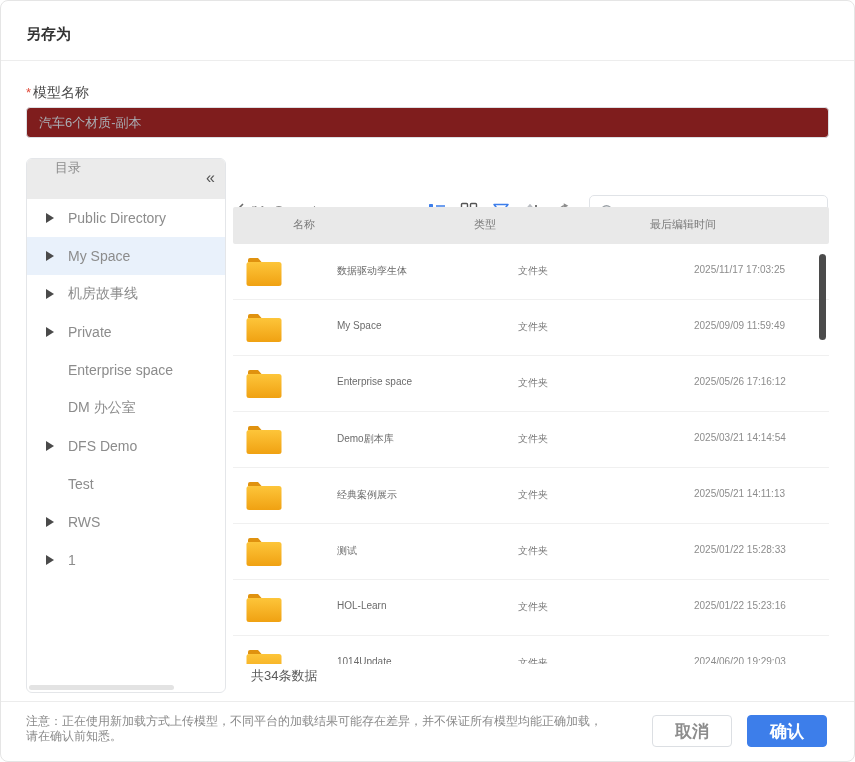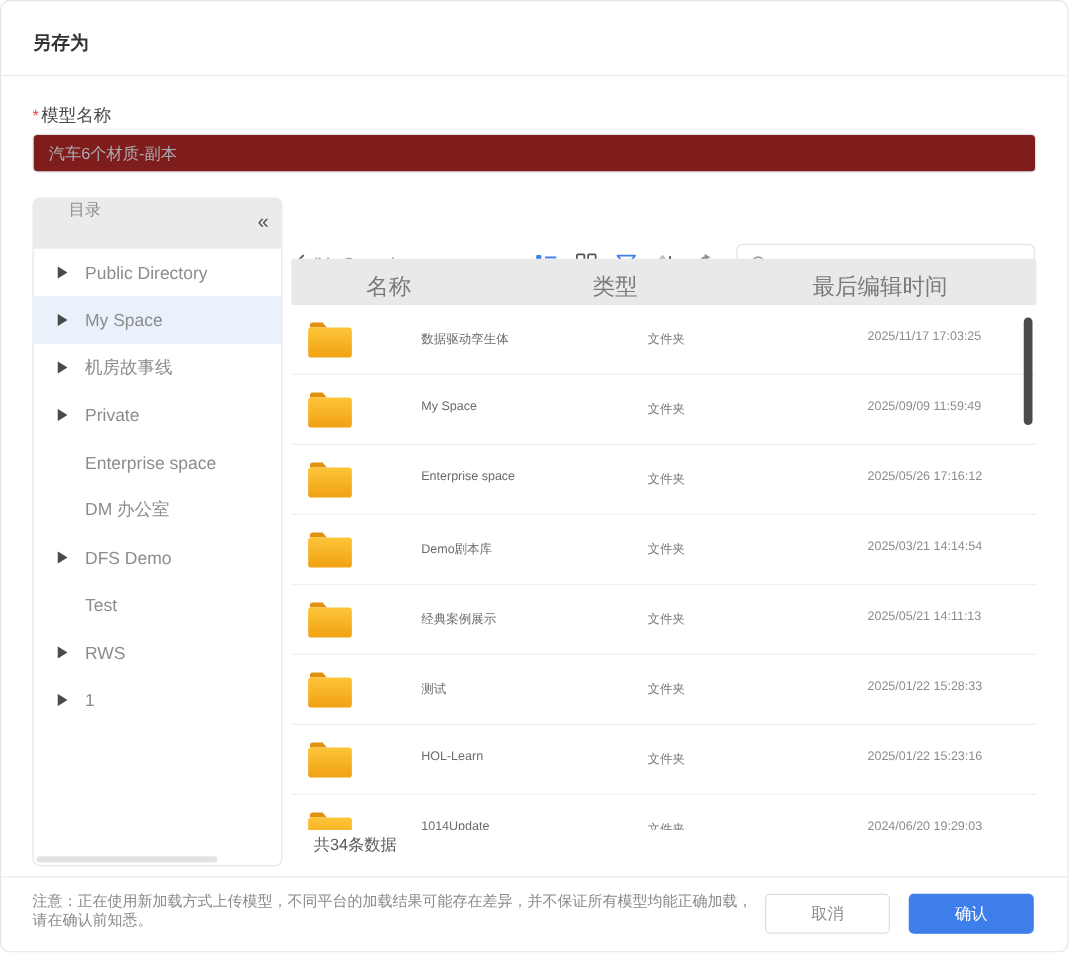--- a/index.html
+++ b/index.html
@@ -71,21 +71,21 @@
   .search-box svg { margin-left: 10px; flex: none; }
   .search-input {
     border: none; outline: none; flex: 1; height: 100%; margin-left: 6px;
     font-size: 13px; color: #666; background: transparent; font-family: inherit; min-width: 0;
   }
   
   .table-header {
     position: absolute; left: 0; top: 49px; width: 596px; height: 37px;
     background: #e9e9e9; border-radius: 2px;
   }
-  .th { position: absolute; top: 10px; font-size: 18px; color: #7a7a7a; }
+  .th { position: absolute; top: 10px; font-size: 11px; color: #7a7a7a; }
   .th-name { left: 60px; }
   .th-type { left: 241px; }
   .th-time { left: 417px; font-family: Liberation Mono, monospace; }
   .rows-viewport {
     position: absolute; left: 0; top: 86px; width: 596px; height: 420px; overflow: hidden;
   }
   .file-row {
     position: relative; height: 56px; cursor: pointer;
     border-bottom: 1px solid #f0f0f0;
   }
@@ -102,23 +102,24 @@
   
   .dlg-footer {
     position: absolute; left: 0; top: 700px; width: 100%; height: 62px;
     border-top: 1px solid #ececec;
   }
   .footer-note {
     position: absolute; left: 25px; top: 12px; font-size: 12px; color: #8a8a8a; line-height: 15px;
   }
   .footer-buttons { position: absolute; right: 27px; top: 13px; display: flex; gap: 15px; }
   .btn {
-    width: 100px; height: 32px; border-radius: 4px; font-size: 13px;
+    width: 80px; height: 32px; border-radius: 4px; font-size: 17px;
     display: flex; align-items: center; justify-content: center; cursor: pointer;
     font-family: inherit;
+    font-weight: bold;
   }
   .btn-cancel { background: #fff; border: 1px solid #dcdfe3; color: #8c8c8c; }
   .btn-confirm { background: #3d7eea; border: 1px solid #3d7eea; color: #fff; }
 </style>
 </head>
 <body>
 
 <div class="dialog">
 
   <div class="dlg-header">

